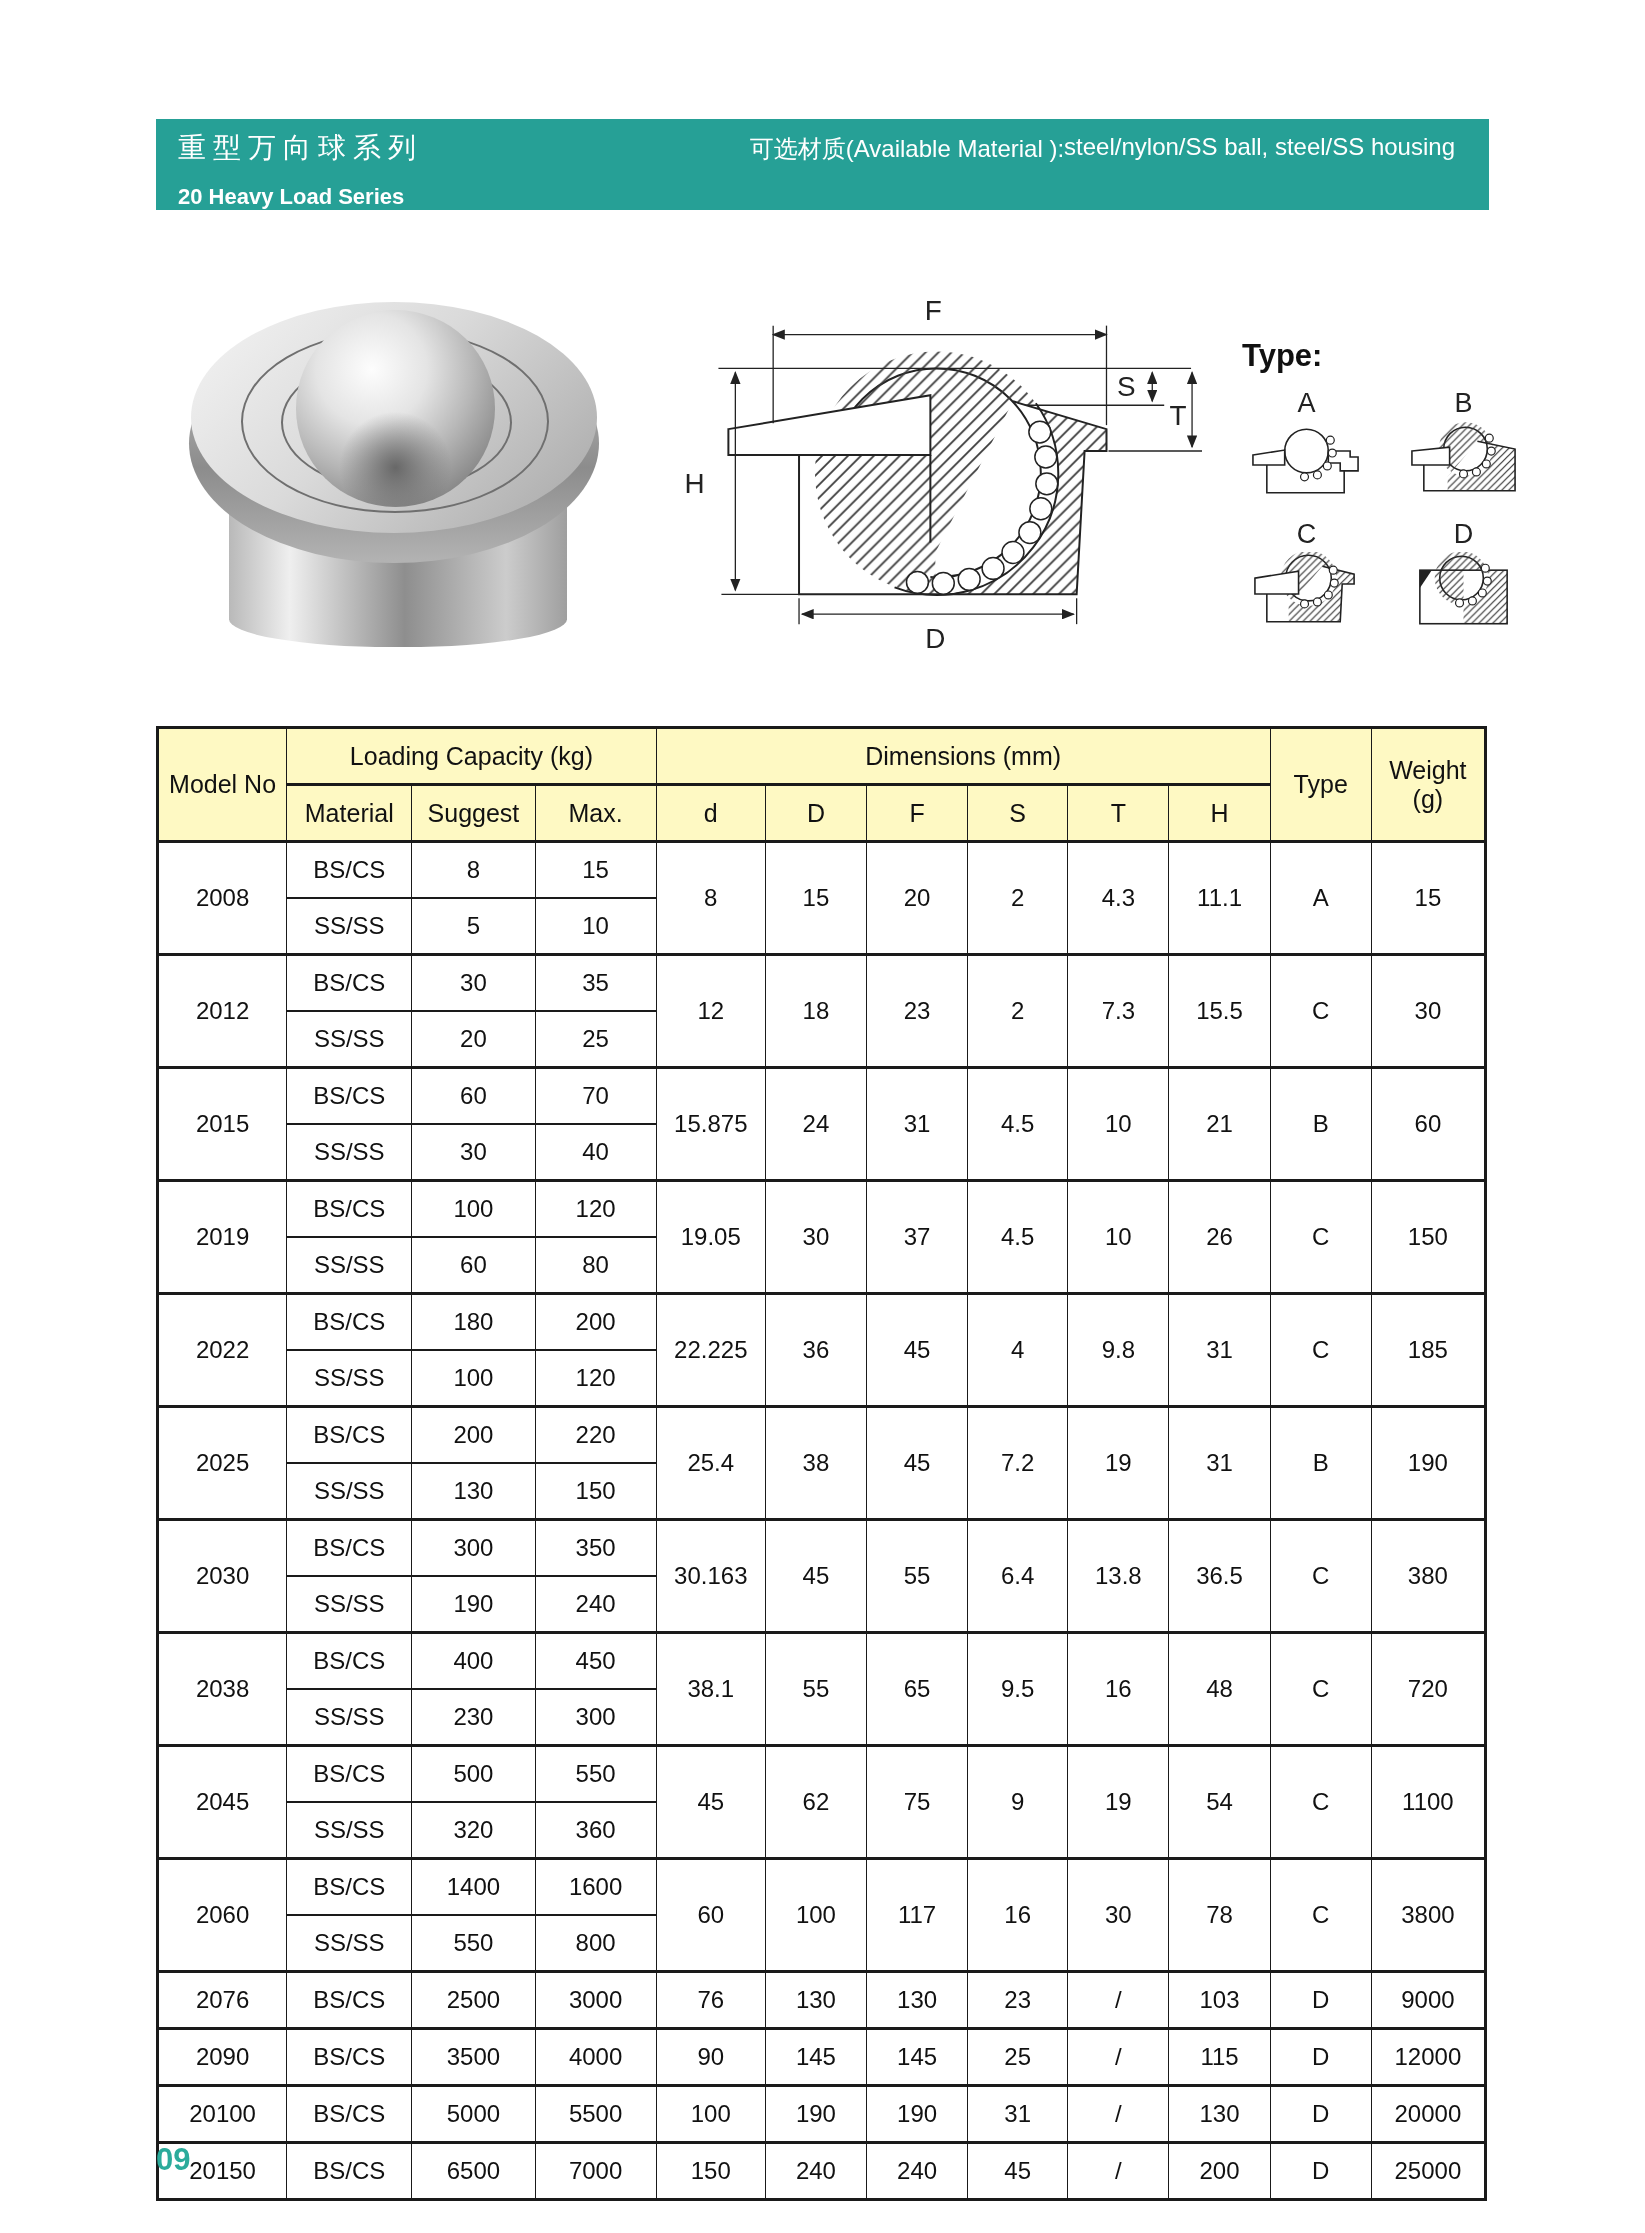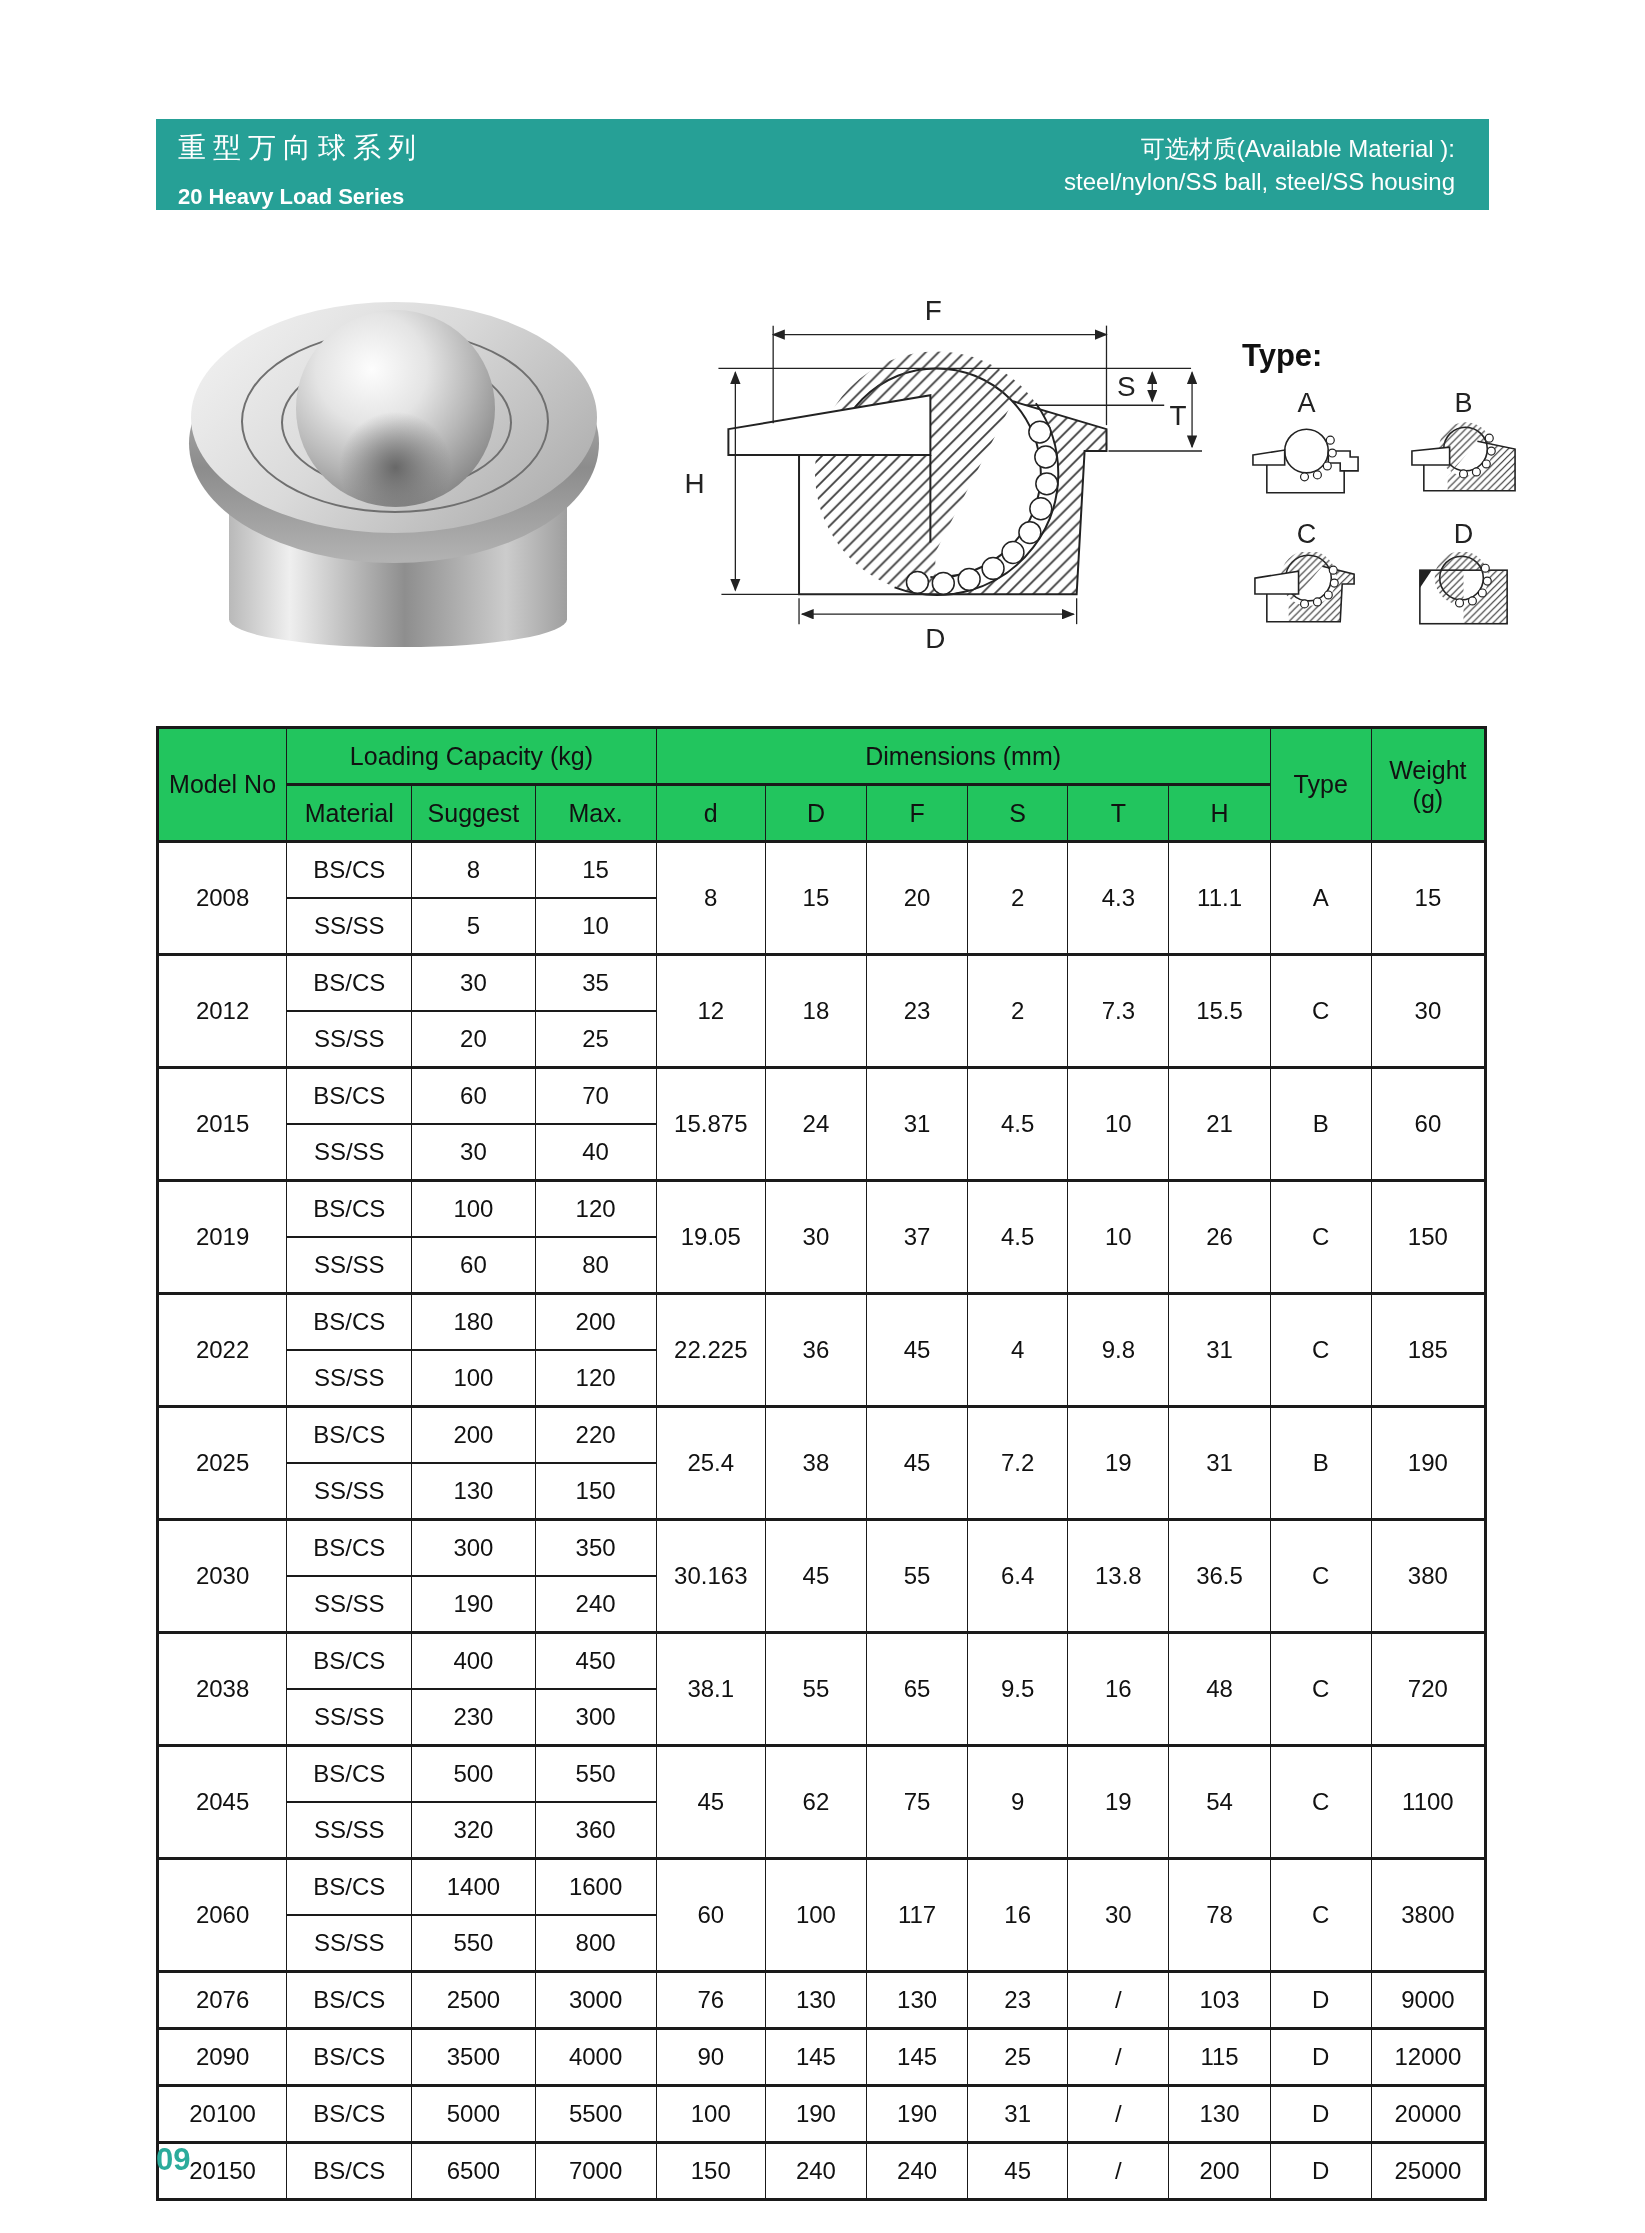--- a/index.html
+++ b/index.html
@@ -9,21 +9,21 @@
   }
 
   
   .band {
     position:absolute; left:156px; top:119px; width:1333px; height:91px;
     background:#26a096; color:#fff; display:flex; justify-content:space-between;
     box-sizing:border-box; padding:10px 34px 10px 22px;
   }
   .band-left .t-zh { font-size:28px; letter-spacing:7px; font-family:"Liberation Serif", serif; }
   .band-left .t-en { font-size:22px; font-weight:bold; margin-top:17px; }
-  .band-right { text-align:right; font-size:24px; display:flex; flex-direction:column; justify-content:space-between; padding:4px 0; }
+  .band-right { text-align:right; font-size:24px; display:flex; flex-direction:row; justify-content:space-between; padding:4px 0; }
 
   
   .photo { position:absolute; left:189px; top:284px; width:418px; height:378px; }
   .photo div { position:absolute; }
   .ph-body { left:40px; top:189px; width:338px; height:174px;
     background:linear-gradient(90deg,#b9b9b9,#efefef 18%,#8e8e8e 52%,#cccccc 82%,#9f9f9f);
     border-radius:0 0 48% 48% / 0 0 16% 16%; }
   .ph-flange-side { left:0; top:40px; width:410px; height:239px; border-radius:50%;
     background:linear-gradient(180deg,#cdcdcd,#8c8c8c 60%,#b3b3b3); }
   .ph-flange-top { left:2px; top:18px; width:406px; height:231px; border-radius:50%;
@@ -48,21 +48,21 @@
   
   table.spec {
     position:absolute; left:156px; top:726px; width:1331px;
     border-collapse:collapse; table-layout:fixed; font-size:24px; color:#111;
   }
   table.spec { border:3px solid #1a1a1a; }
   .spec th, .spec td {
     border:1px solid #1a1a1a; text-align:center; vertical-align:middle;
     height:54px; padding:0; font-weight:normal; overflow:hidden;
   }
-  .spec thead th { background:#22c55e; font-size:25px; }
+  .spec thead th { background:#fef9c3; font-size:25px; }
   .spec thead tr.h2 th { border-top:3px solid #1a1a1a; }
   .spec tbody tr.g > td { border-top:3px solid #1a1a1a; }
   .spec td.sub { border-top:2px solid #1a1a1a; }
 
   
   .footer { position:absolute; left:156px; top:2142px; display:flex; gap:23px; align-items:baseline; }
   .pageno { color:#2bab9b; font-size:31px; font-weight:bold; }
   .brand  { color:#6d6d6d; font-size:31px; font-weight:bold; letter-spacing:1px; }
 </style>
 </head>

